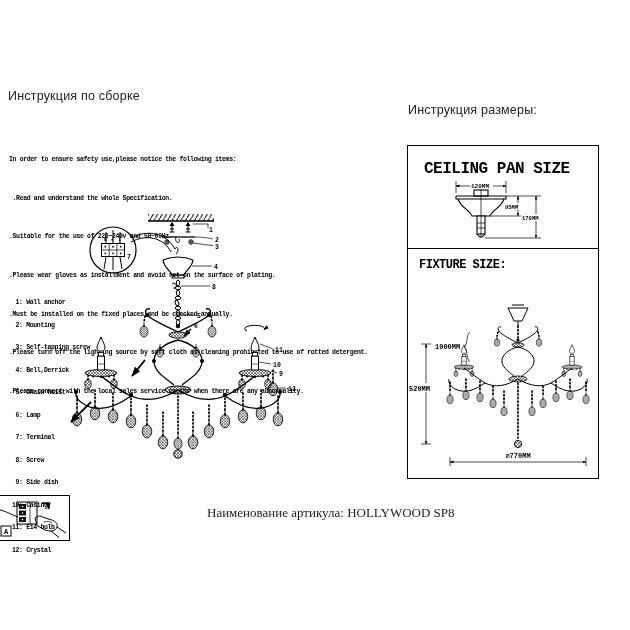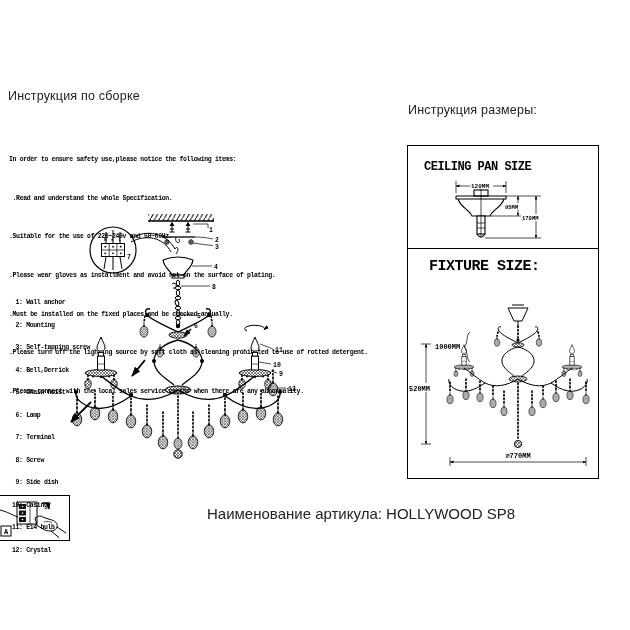--- a/index.html
+++ b/index.html
@@ -7,23 +7,23 @@
     width:630px;height:630px;position:relative;background:#fff;overflow:hidden;
     font-family:"Liberation Sans",sans-serif;color:#1a1a1a;
   }
   .abs{position:absolute;}
   .rutitle{font-size:12.5px;letter-spacing:.2px;color:#222;}
   .mono{font-family:"Liberation Mono",monospace;font-weight:bold;white-space:pre;color:#000;}
   .safety{left:9px;top:128px;font-size:6.5px;line-height:12.9px;letter-spacing:-.35px;}
   .parts{left:12px;top:284px;font-size:6.5px;line-height:7.5px;letter-spacing:-.35px;}
   .dims-outer{left:407px;top:145px;width:190px;height:332px;border:1.5px solid #000;}
   .dims-divider{position:absolute;left:0;top:102px;width:100%;border-top:1.5px solid #000;}
-  .boxtitle1{left:16px;top:14px;font-size:12px;letter-spacing:-.5px;}
-  .boxtitle2{left:21px;top:112px;font-size:15px;letter-spacing:-.5px;}
-  .article{left:207px;top:505px;font-size:15px;color:#222;}
+  .boxtitle1{left:16px;top:14px;font-size:16px;letter-spacing:-.5px;}
+  .boxtitle2{left:11px;top:112px;font-size:12px;letter-spacing:-.5px;}
+  .article{left:207px;top:505px;font-size:13px;color:#222;font-family:Liberation Serif, serif;}
   .detail-box{left:-1px;top:495px;width:69px;height:44px;border:1.2px solid #000;}
   svg{display:block;}
   svg text{font-family:"Liberation Mono",monospace;font-weight:bold;fill:#000;}
   .ln{stroke:#000;fill:none;}
   .bead{stroke:#000;stroke-width:1.7;stroke-dasharray:1.2 2.4;stroke-linecap:round;fill:none;}
   .thin{stroke:#000;stroke-width:.7;fill:none;}
 </style>
 </head>
 <body>
 

